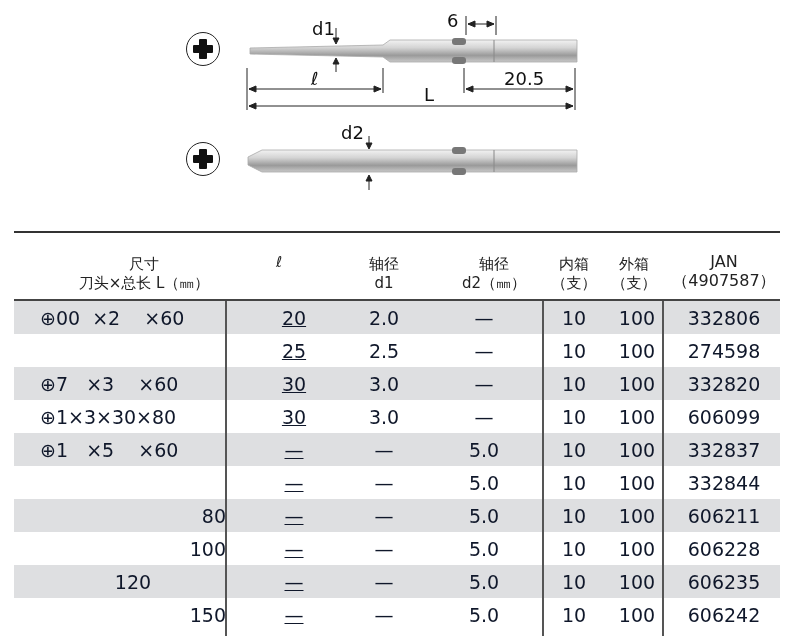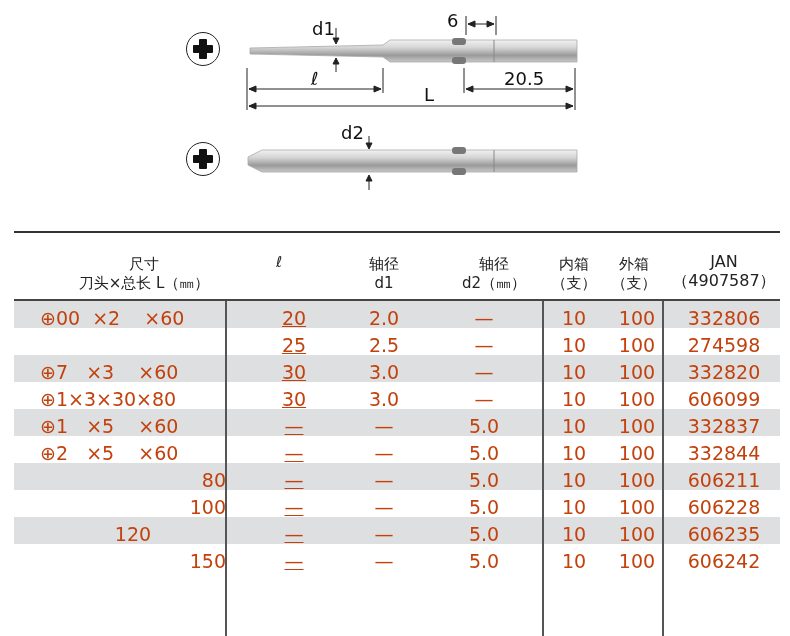--- a/index.html
+++ b/index.html
@@ -10,21 +10,21 @@
           border:1.5px solid #222; box-sizing:border-box; }
   .phil::before, .phil::after { content:""; position:absolute; background:#111; }
   .phil::before { left:6px; right:6px; top:12px; height:8px; border-radius:1px; }
   .phil::after { top:6px; bottom:6px; left:12px; width:8px; border-radius:1px; }
   .dimlabel { position:absolute; font-size:18px; color:#111; line-height:1; }
   .top-rule { position:absolute; left:14px; top:231px; width:766px; height:2px; background:#333; }
   .head { position:absolute; left:14px; top:233px; width:766px; height:66px; }
   .head-rule { position:absolute; left:14px; top:299px; width:766px; height:2px; background:#444; }
   .hcell { position:absolute; top:22px; text-align:center; font-size:15px; line-height:19px; color:#222; }
   .rows { position:absolute; left:14px; top:301px; width:766px; }
-  .row { position:relative; height:27px; font-size:19px; color:#c2410c; }
+  .row { position:relative; height:33px; font-size:19px; color:#0f172a; }
   .row.shade { background:#dedfe1; }
   .row span { position:absolute; top:6px; line-height:22px; }
   .vline { position:absolute; top:301px; width:1.5px; height:335px; background:#555; }
   .c-size { left:26px; width:186px; white-space:pre; }
   .c-l { left:256px; width:48px; text-align:center;text-decoration:underline; }
   .c-d1 { left:346px; width:48px; text-align:center; }
   .c-d2 { left:440px; width:60px; text-align:center; }
   .c-inner { left:542px; width:36px; text-align:center; }
   .c-outer { left:598px; width:50px; text-align:center; }
   .c-jan { left:665px; width:90px; text-align:center; }
@@ -163,21 +163,20 @@
   <div class="row shade">
     <span class="c-size">⊕1   ×5    ×60</span>
     <span class="c-l">—</span>
     <span class="c-d1">—</span>
     <span class="c-d2">5.0</span>
     <span class="c-inner">10</span>
     <span class="c-outer">100</span>
     <span class="c-jan">332837</span>
   </div>
   <div class="row">
-    <span class="c-size">⊕2   ×5    ×60</span>
     <span class="c-l">—</span>
     <span class="c-d1">—</span>
     <span class="c-d2">5.0</span>
     <span class="c-inner">10</span>
     <span class="c-outer">100</span>
     <span class="c-jan">332844</span>
   </div>
   <div class="row shade">
     <span class="c-size" style="text-align:right;">80</span>
     <span class="c-l">—</span>

